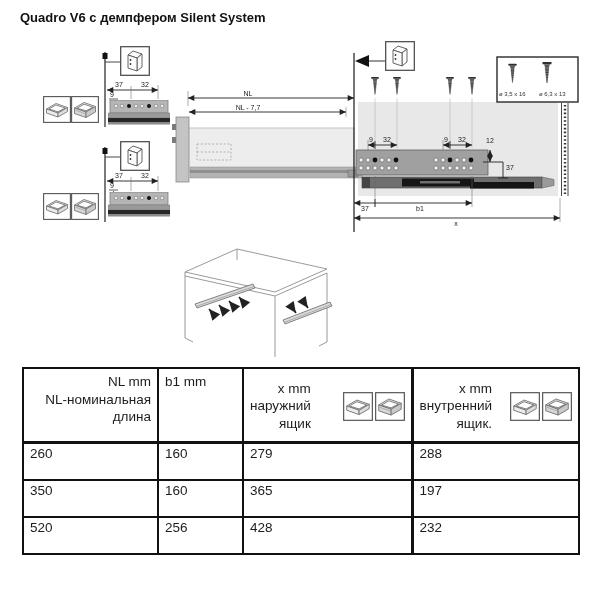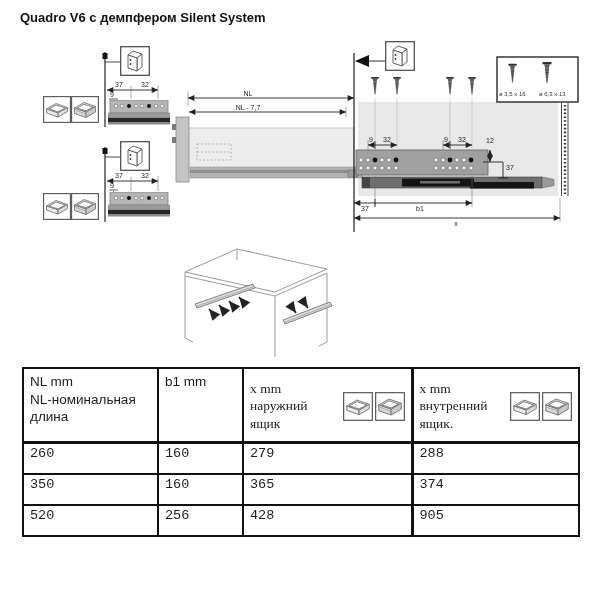--- a/index.html
+++ b/index.html
@@ -8,23 +8,23 @@
   .drawing{position:absolute;left:0;top:36px;width:600px;height:330px;}
   .drawing svg.main{position:absolute;left:0;top:0;width:600px;height:330px;}
   .lbl{position:absolute;font-size:7px;color:#222;white-space:nowrap;line-height:1;}
   .lbl.c{transform:translateX(-50%);}
   .lbl.bg{background:#fff;padding:0 2px;}
   .lbl.tiny{font-size:6px;color:#333;}
   table.spec{position:absolute;left:22px;top:367px;width:556px;border-collapse:collapse;table-layout:fixed;border:2.5px solid #111;font-size:13.5px;}
   table.spec th, table.spec td{border:2px solid #111;text-align:left;vertical-align:top;padding:2px 6px;font-weight:400;color:#1d1d1d;}
   table.spec thead th{border-bottom:3px solid #111;height:66px;padding-top:4px;line-height:1.3;}
   table.spec th:nth-child(3), table.spec td:nth-child(3){border-right:3px solid #111;}
-  table.spec tbody tr{height:31px;font-family:Liberation Mono, monospace;}
-  .hwrap{display:flex;justify-content:space-between;align-items:center;height:100%;font-family:Liberation Serif, serif;}
-  .hlines{display:block;}
+  table.spec tbody tr{height:37px;}
+  .hwrap{display:flex;justify-content:space-between;align-items:center;height:100%;}
+  .hlines{display:block;text-align:right;}
   .hicons{display:flex;gap:2px;flex:0 0 auto;margin-left:2px;}
   .hicons svg{width:30px;height:29px;display:block;}
 </style>
 </head>
 <body>
 
 <svg width="0" height="0" style="position:absolute" aria-hidden="true">
   <defs>
     <symbol id="drw" viewBox="0 0 28 27">
       <rect x="0.6" y="0.6" width="26.8" height="25.8" fill="#fff" stroke="#555" stroke-width="1.1"></rect>
@@ -336,22 +336,22 @@
     <tr>
       <td>260</td>
       <td>160</td>
       <td>279</td>
       <td>288</td>
     </tr>
     <tr>
       <td>350</td>
       <td>160</td>
       <td>365</td>
-      <td>374</td>
+      <td>197</td>
     </tr>
     <tr>
       <td>520</td>
       <td>256</td>
       <td>428</td>
-      <td>905</td>
+      <td>232</td>
     </tr>
   </tbody>
 </table>
 
 </body></html>

